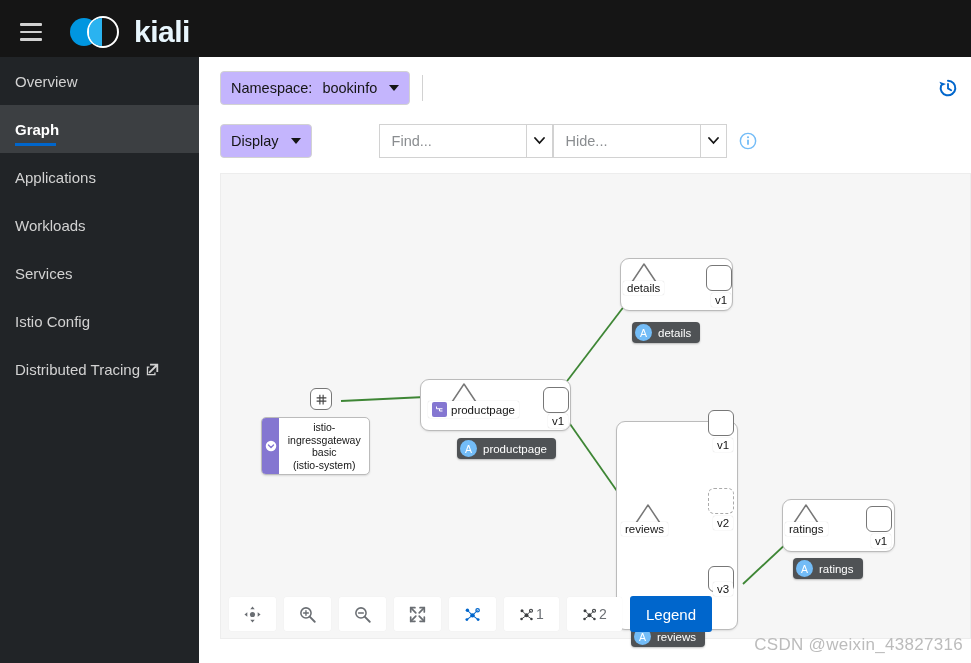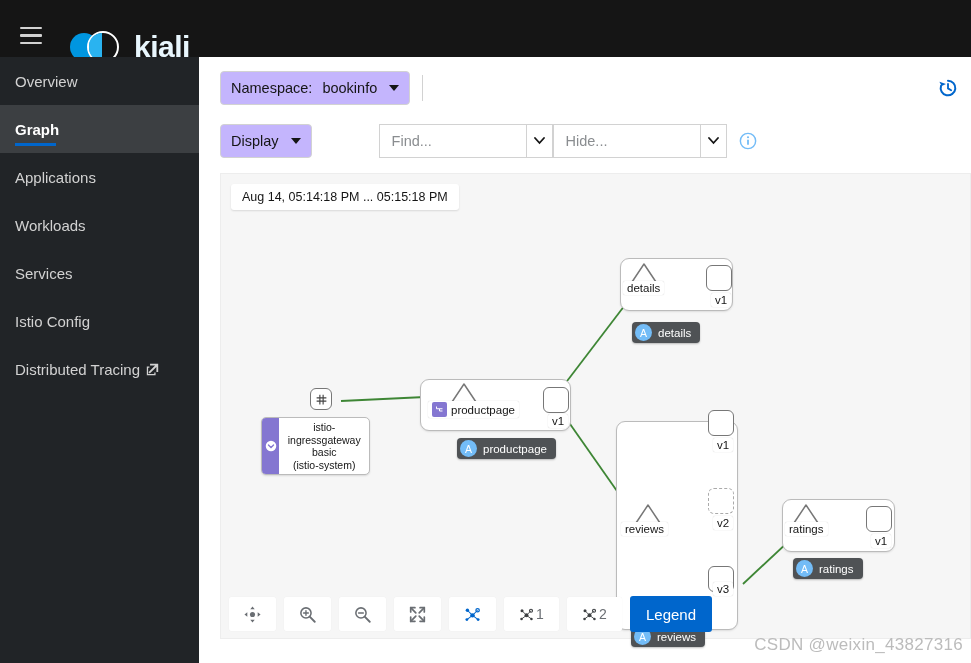--- a/index.html
+++ b/index.html
@@ -10,21 +10,21 @@
     background: #fff;
     font-family: "Liberation Sans", sans-serif;
   }
   #app { position: relative; width: 971px; height: 663px; }
 
   
   .masthead {
     position: absolute; top: 0; left: 0;
     width: 971px; height: 64px;
     background: #151515;
-    display: flex; align-items: flex-end;
+    display: flex; align-items: center;
   }
   .hamburger {
     width: 46px; height: 57px;
     display: flex; flex-direction: column;
     align-items: center; justify-content: center;
     gap: 5px; cursor: pointer; margin-left: 8px;
   }
   .hamburger span {
     display: block; width: 22px; height: 2.5px;
     background: #d2d2d2; border-radius: 1px;
@@ -330,21 +330,20 @@
     <div class="history-btn">
       <svg width="22" height="22" viewBox="0 0 24 24">
         <path d="M12 4a8 8 0 1 1-7.6 5.5" fill="none" stroke="#0066cc" stroke-width="2.2" stroke-linecap="round"></path>
         <path d="M2.6 5.2l2.6 4.6 4.6-2.2z" fill="#0066cc"></path>
         <path d="M12 7.6v4.8l3.4 2" fill="none" stroke="#0066cc" stroke-width="2" stroke-linecap="round"></path>
       </svg>
     </div>
 
     <div class="graph-card">
 
-      <div class="time-chip">Aug 14, 05:14:18 PM ... 05:15:18 PM</div>
 
       <svg class="graph-svg" width="751" height="466">
         <defs>
           <marker id="ar" markerWidth="7" markerHeight="7" refX="6" refY="3.2" orient="auto">
             <path d="M0,0 L7,3.2 L0,6.4 z" fill="#3e8635"></path>
           </marker>
         </defs>
 
         <path d="M120,227 L225,222" stroke="#3e8635" stroke-width="1.8" fill="none" marker-end="url(#ar)"></path>
 

